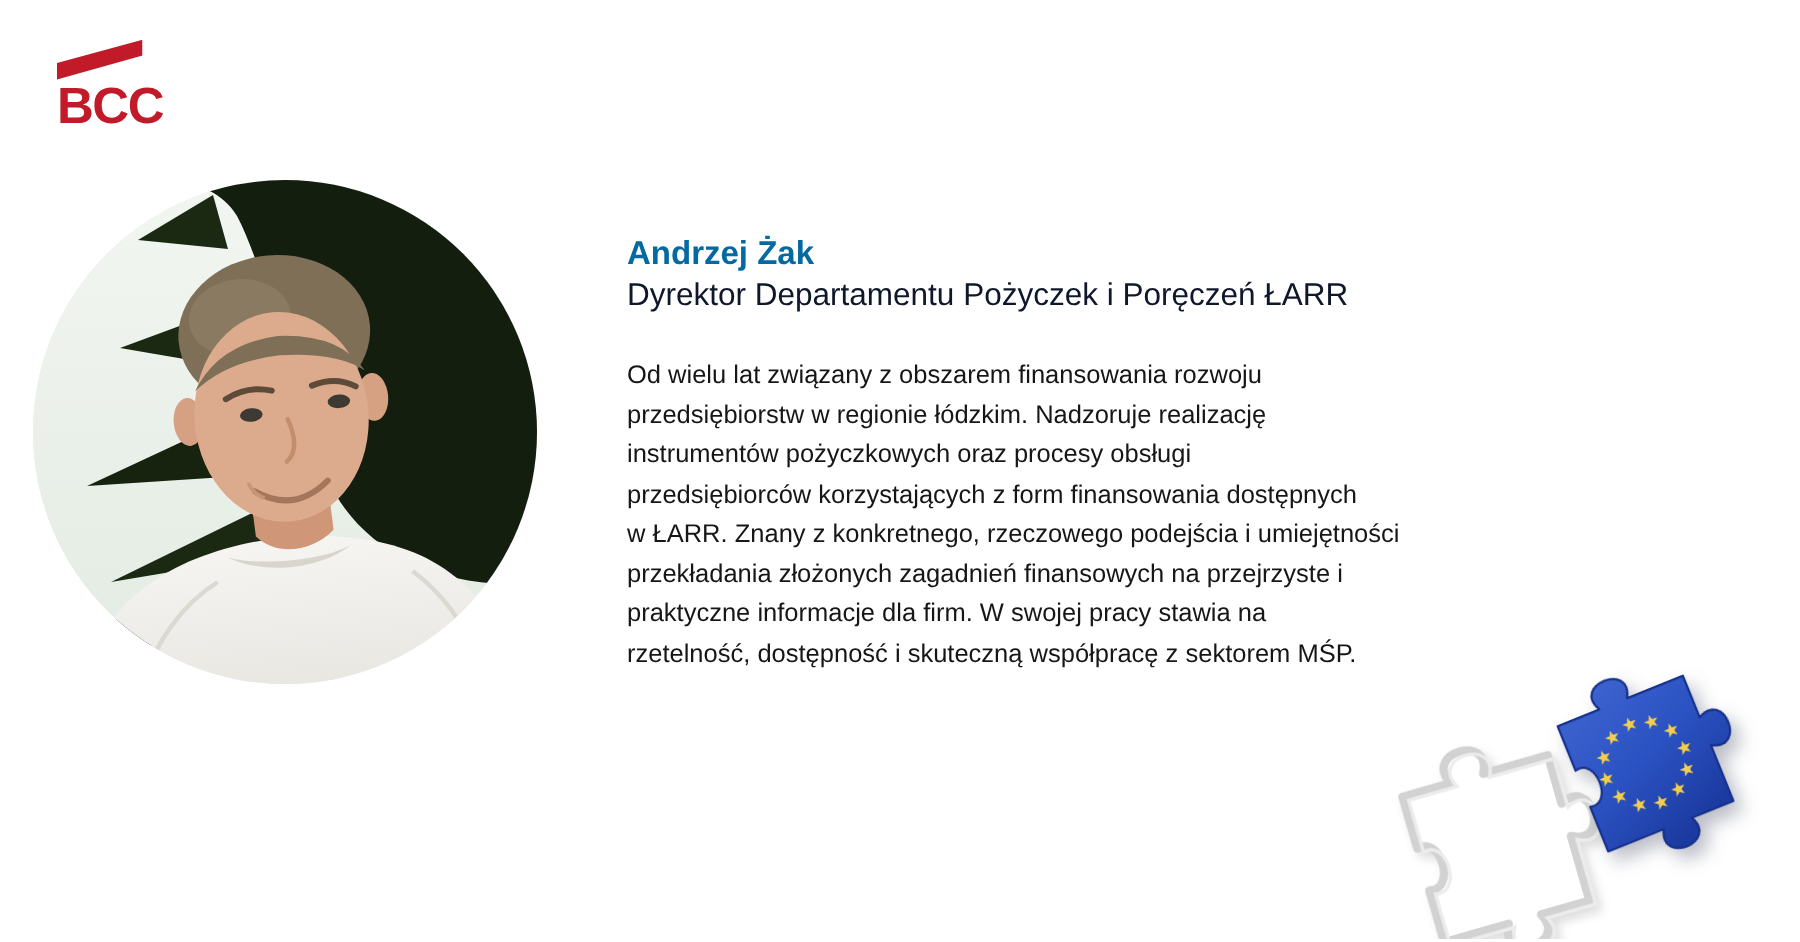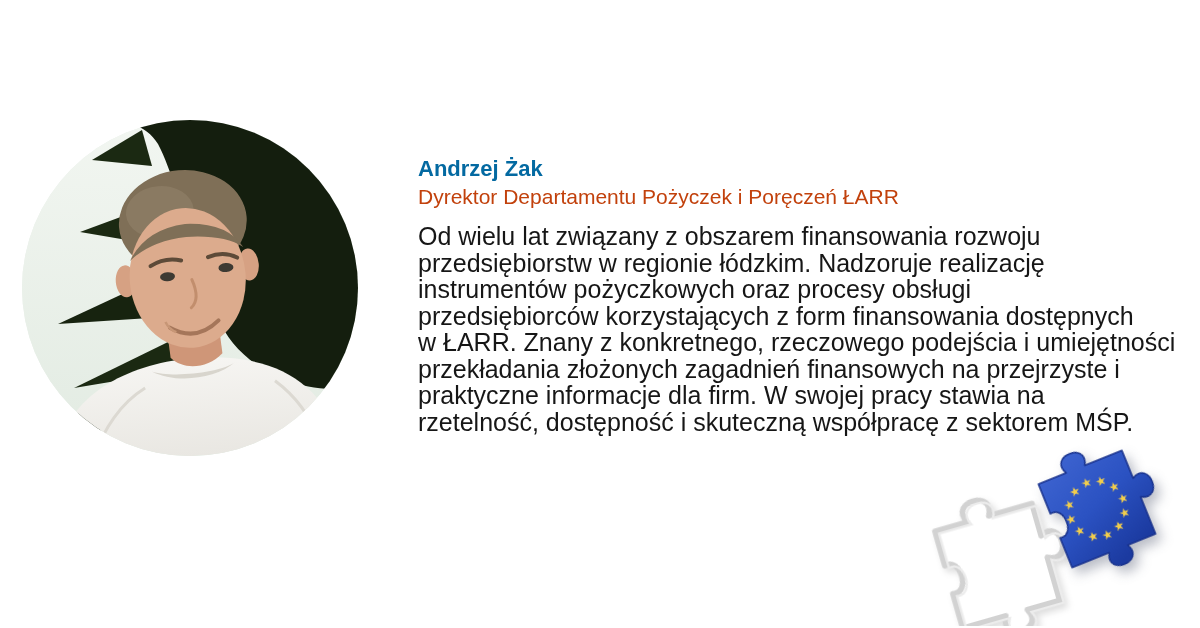--- a/index.html
+++ b/index.html
@@ -45,45 +45,51 @@
   .person-name {
     font-size: 22px;
     font-weight: bold;
     line-height: 1.28;
     color: #0369a1;
   }
   .person-title {
     font-size: 21px;
     font-weight: normal;
     line-height: 1.3;
-    color: #c2410c;
+    color: #0f172a;
   }
   .person-bio {
-    margin-top: 13px;
-    font-size: 25px;
+    margin-top: 27px;
+    font-size: 17px;
     line-height: 26.5px;
     white-space: pre-line;
     color: #161616;
   }
 
   
   .puzzle {
     position: absolute;
     left: 930px; top: 438px;
     width: 265px; height: 188px;
   }
   .puzzle svg { display: block; width: 100%; height: 100%; }
   .blue-piece { filter: drop-shadow(3px 8px 6px rgba(30,40,70,.30)); }
   .white-slot { filter: drop-shadow(2px 4px 3px rgba(0,0,0,.13)); }
 </style>
 </head>
 <body>
 
 <div class="canvas">
 
+  <header class="logo">
+    <svg class="logo-bar" viewBox="0 0 57 27" aria-hidden="true">
+      <polygon points="0,15.5 57,0 57,10.5 0,26.5" fill="#C11B29"></polygon>
+    </svg>
+    <div class="logo-text">BCC</div>
+  </header>
 
   <div class="avatar">
     <svg viewBox="0 0 336 336" aria-hidden="true">
       <defs>
         <linearGradient id="skyGrad" x1="0" y1="0" x2="0" y2="1">
           <stop offset="0" stop-color="#f2f6f1"></stop>
           <stop offset="1" stop-color="#e2ebe2"></stop>
         </linearGradient>
         <linearGradient id="shirtGrad" x1="0" y1="0" x2="0" y2="1">
           <stop offset="0" stop-color="#f6f5f2"></stop>

